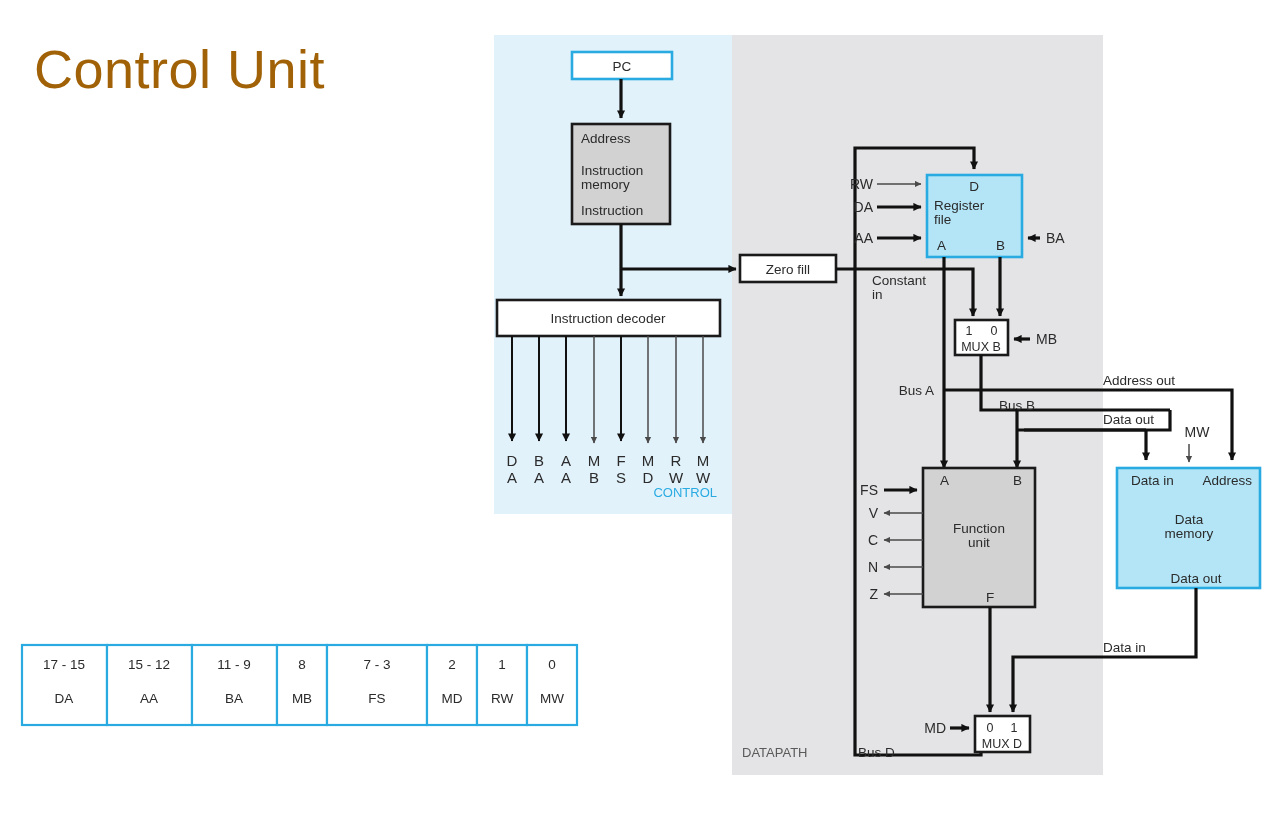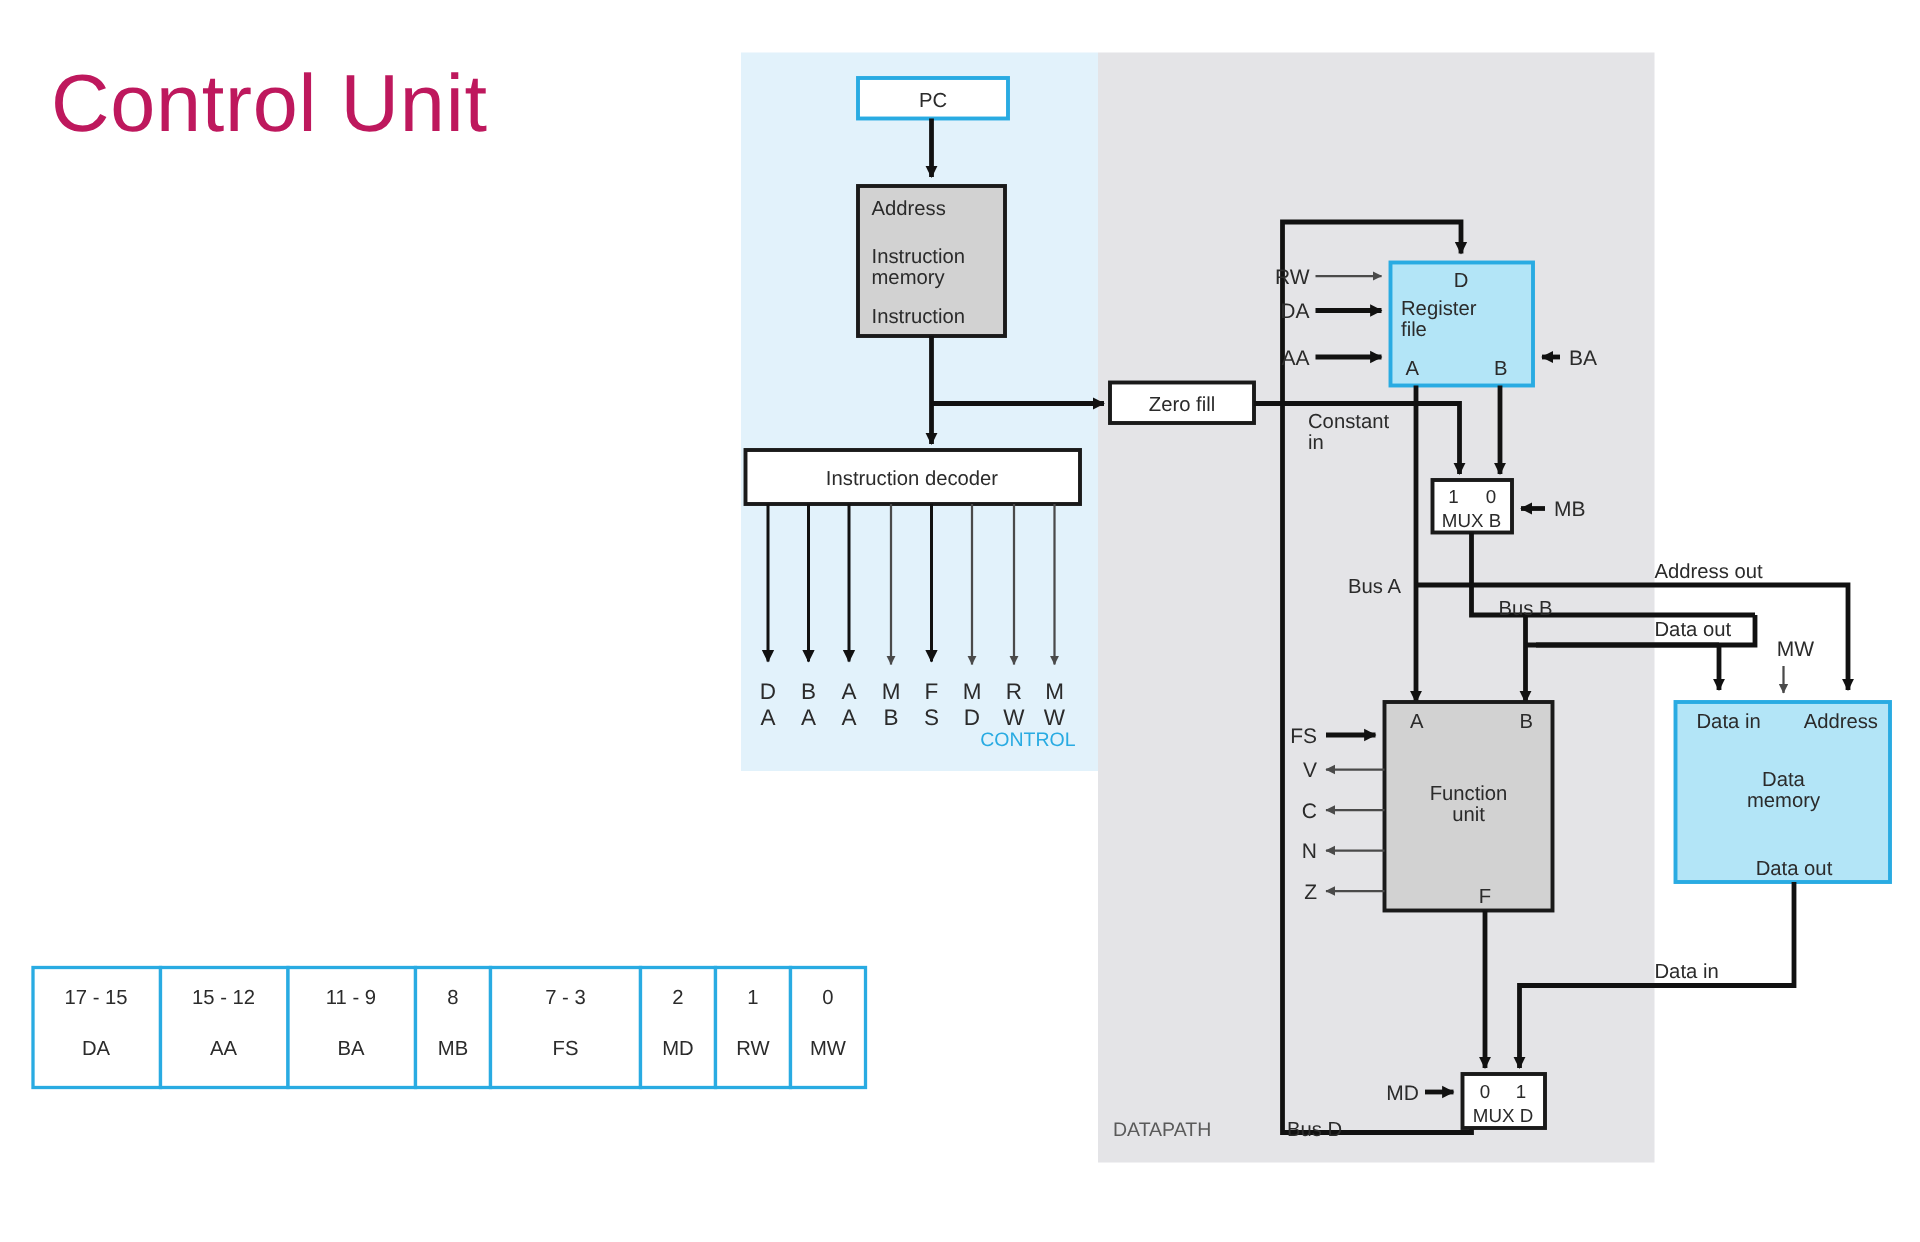--- a/index.html
+++ b/index.html
@@ -26,21 +26,21 @@
     width: 1280px;
     height: 828px;
   }
   .slide-title {
     position: absolute;
     left: 34px;
     top: 38px;
     font-size: 54px;
     font-weight: 300;
     letter-spacing: 0.5px;
-    color: #be185d;
+    color: #a16207;
     font-family: "Liberation Sans", sans-serif;
     white-space: nowrap;
   }
   
   text {
     font-family: "Liberation Sans", sans-serif;
     fill: #2b2b2b;
   }
   .lbl      { font-size: 13.5px; }
   .lbl-sm   { font-size: 12.5px; }

